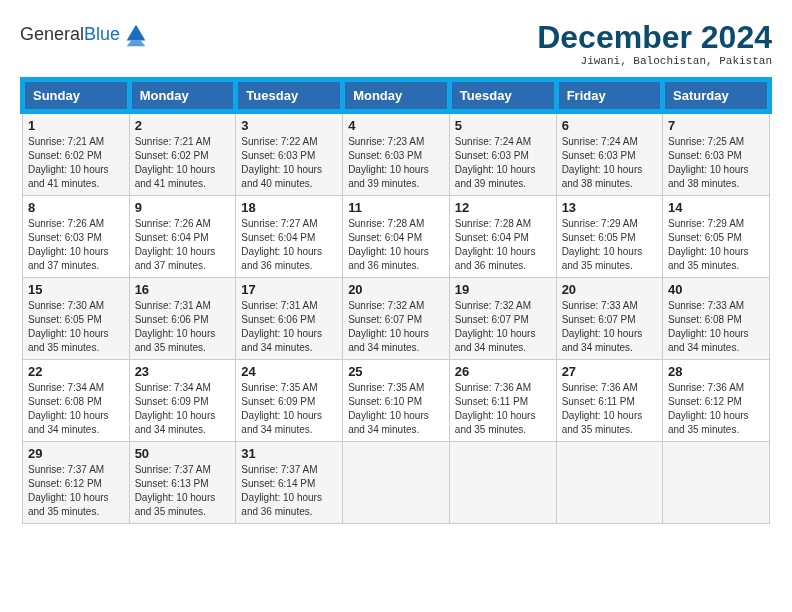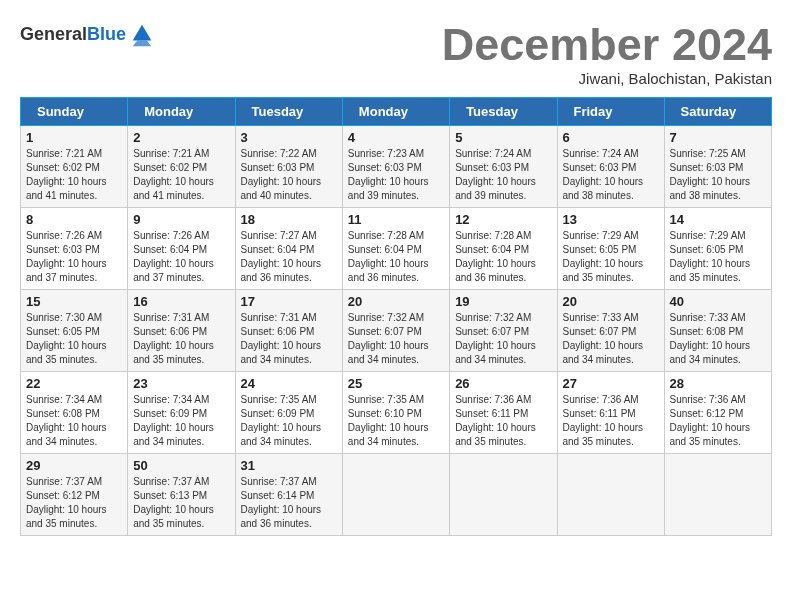--- a/index.html
+++ b/index.html
@@ -13,60 +13,61 @@
     .header-area {
       display: flex;
       justify-content: space-between;
       align-items: flex-start;
       margin-bottom: 10px;
     }
     .logo {
       display: flex;
       align-items: center;
       font-size: 18px;
-      font-weight: bold;
+      font-weight: normal;
       justify-content: space-between;
     }
     .logo-general {
       color: #333;
     }
     .logo-blue {
       color: #1a6fc4;
     }
     .logo-icon {
       width: 28px;
       height: 28px;
       margin-left: 2px;
     }
     .title-area {
       text-align: right;
     }
     .month-title {
-      font-size: 45px;
+      font-size: 32px;
       font-weight: bold;
-      color: #737373;
+      color: #0c4a6e;
       line-height: 1.1;
     }
     .location {
-      font-size: 15px;
+      font-size: 11px;
       color: #333;
+      font-family: Liberation Mono, monospace;
     }
     table {
       width: 100%;
       border-collapse: collapse;
       font-size: 11px;
     }
     thead tr th {
       background-color: #2b6cb0;
       color: #fff;
-      padding: 6px 16px;
+      padding: 6px 8px;
       text-align: left;
       font-size: 13px;
       font-weight: bold;
-      border: 1px solid #0ea5e9;
+      border: 5px solid #0ea5e9;
     }
     tbody tr td {
       border: 1px solid #ccc;
       padding: 4px 5px;
       vertical-align: top;
       width: 108px;
       min-height: 70px;
       background: #fff;
     }
     tbody tr:nth-child(odd) td {

